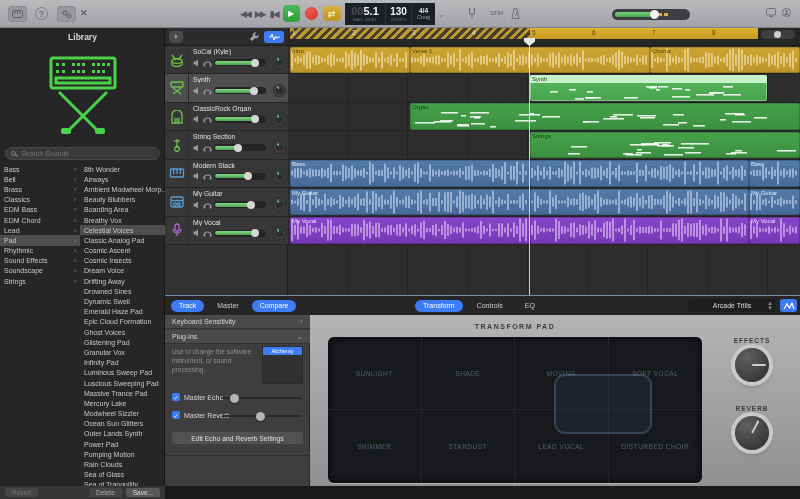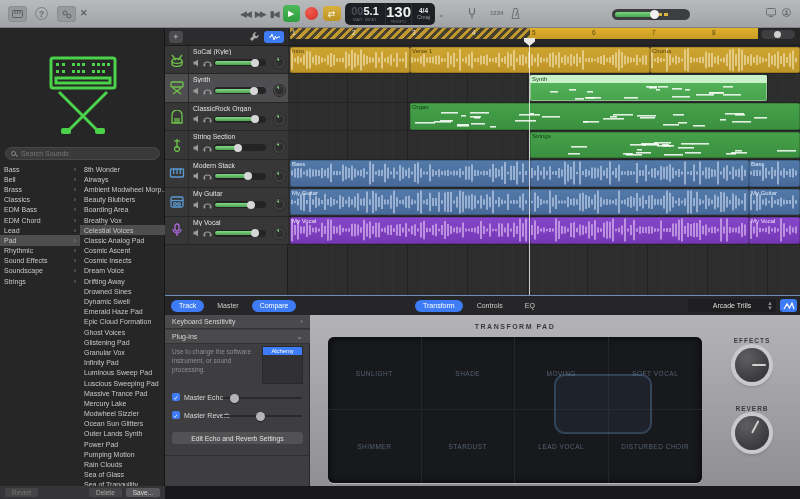--- a/index.html
+++ b/index.html
@@ -11,21 +11,21 @@
   
   #toolbar{left:0;top:0;width:800px;height:28px;background:linear-gradient(#b9babc,#a2a3a6);border-bottom:1px solid #7f8083;}
   .tb-btn{position:absolute;top:6px;height:16px;border-radius:4px;background:#97999d;box-shadow:inset 0 0 0 1px #8a8c90;display:flex;align-items:center;justify-content:center;}
   .tb-glyph{color:#5c5e62;font-size:9px;font-weight:bold;line-height:1;}
   .help-circle{position:absolute;top:7px;width:13px;height:13px;border-radius:50%;border:1.5px solid #7d7f83;color:#6a6c70;font-size:9px;font-weight:bold;display:flex;align-items:center;justify-content:center;}
   .transport{position:absolute;top:5px;display:flex;align-items:center;gap:5px;}
   .tr-ic{color:#55575b;font-size:9px;letter-spacing:-2px;cursor:default;}
   .play-btn{width:17px;height:17px;border-radius:4px;background:linear-gradient(#4db857,#2f9e3f);display:flex;align-items:center;justify-content:center;color:#fff;font-size:8px;}
   .rec-btn{width:13px;height:13px;border-radius:50%;background:radial-gradient(circle at 35% 30%,#f25a50,#d22f24);}
   .cycle-btn{width:18px;height:15px;border-radius:4px;background:linear-gradient(#d8b23c,#bb9526);color:#fff;font-size:9px;display:flex;align-items:center;justify-content:center;}
-  #lcd{position:absolute;left:345px;top:3px;width:90px;height:22px;background:#1c1f24;border-radius:5px;display:flex;align-items:stretch;}
+  #lcd{position:absolute;left:345px;top:3px;width:90px;height:22px;background:#1c1f24;border-radius:0;display:flex;align-items:stretch;}
   .lcd-sec{display:flex;flex-direction:column;align-items:center;justify-content:center;line-height:1;}
   .lcd-big{font-size:11px;color:#f2f2f2;font-weight:bold;}
   .lcd-dim{color:#4b4f57;}
   .lcd-lbl{font-size:4px;color:#6d727b;margin-top:1px;letter-spacing:.3px;}
   .lcd-sm{font-size:6.5px;color:#e8e8e8;font-weight:bold;}
   .lcd-key{font-size:5.5px;color:#9aa0a8;}
   .lcd-chev{position:absolute;left:438px;top:10px;color:#6b6d71;font-size:8px;}
   .mini-ic{position:absolute;top:8px;color:#6d6f73;}
   #vol-slider{position:absolute;left:612px;top:9px;width:78px;height:11px;border-radius:6px;background:#3c3e42;}
   #vol-fill{position:absolute;left:3px;top:3px;width:38px;height:5px;border-radius:3px;background:linear-gradient(#79d47c,#4aa84f);}
@@ -171,21 +171,21 @@
           <span>⇄</span>
         </span>
     </div>
 
     <div id="lcd">
       <div class="lcd-sec" style="width:40px;">
         <div class="lcd-big"><span class="lcd-dim">00</span><span>5.1</span></div>
         <div class="lcd-lbl"><span>BAR</span>&nbsp;&nbsp;<span>BEAT</span></div>
       </div>
       <div class="lcd-sec" style="width:26px;border-left:1px solid #2e3238;">
-        <div class="lcd-big" style="font-size:15px;">130</div>
+        <div class="lcd-big" style="font-size:10px;">130</div>
         <div class="lcd-lbl">TEMPO</div>
       </div>
       <div class="lcd-sec" style="width:24px;border-left:1px solid #2e3238;">
         <div class="lcd-sm">4/4</div>
         <div class="lcd-key">Cmaj</div>
       </div>
     </div>
     <div class="lcd-chev">⌄</div>
 
     <div class="mini-ic" style="left:468px;">
@@ -215,20 +215,21 @@
     <div class="mini-ic" style="left:782px;">
       <svg width="9" height="10">
           <circle cx="4.5" cy="4.5" r="4" fill="none" stroke="#6d6f73"></circle>
           <circle cx="4.5" cy="3.5" r="1.2" fill="#6d6f73"></circle>
           <path d="M2.5 7a2 2 0 0 1 4 0" fill="#6d6f73"></path>
         </svg>
     </div>
   </div>
 
   <div id="library" class="abs">
+    <div id="lib-title" class="abs">Library</div>
     <div id="lib-icon-box" class="abs">
       <svg width="92" height="84">
         <g fill="none" stroke="#4ad24a" stroke-width="3">
           <rect x="14" y="6" width="64" height="30" rx="2"></rect>
           <rect x="19" y="26" width="54" height="5"></rect>
           <line x1="22" y1="40" x2="62" y2="80"></line>
           <line x1="70" y1="40" x2="30" y2="80"></line>
         </g>
         <g fill="#4ad24a">
           <rect x="19" y="11" width="3" height="3"></rect>

